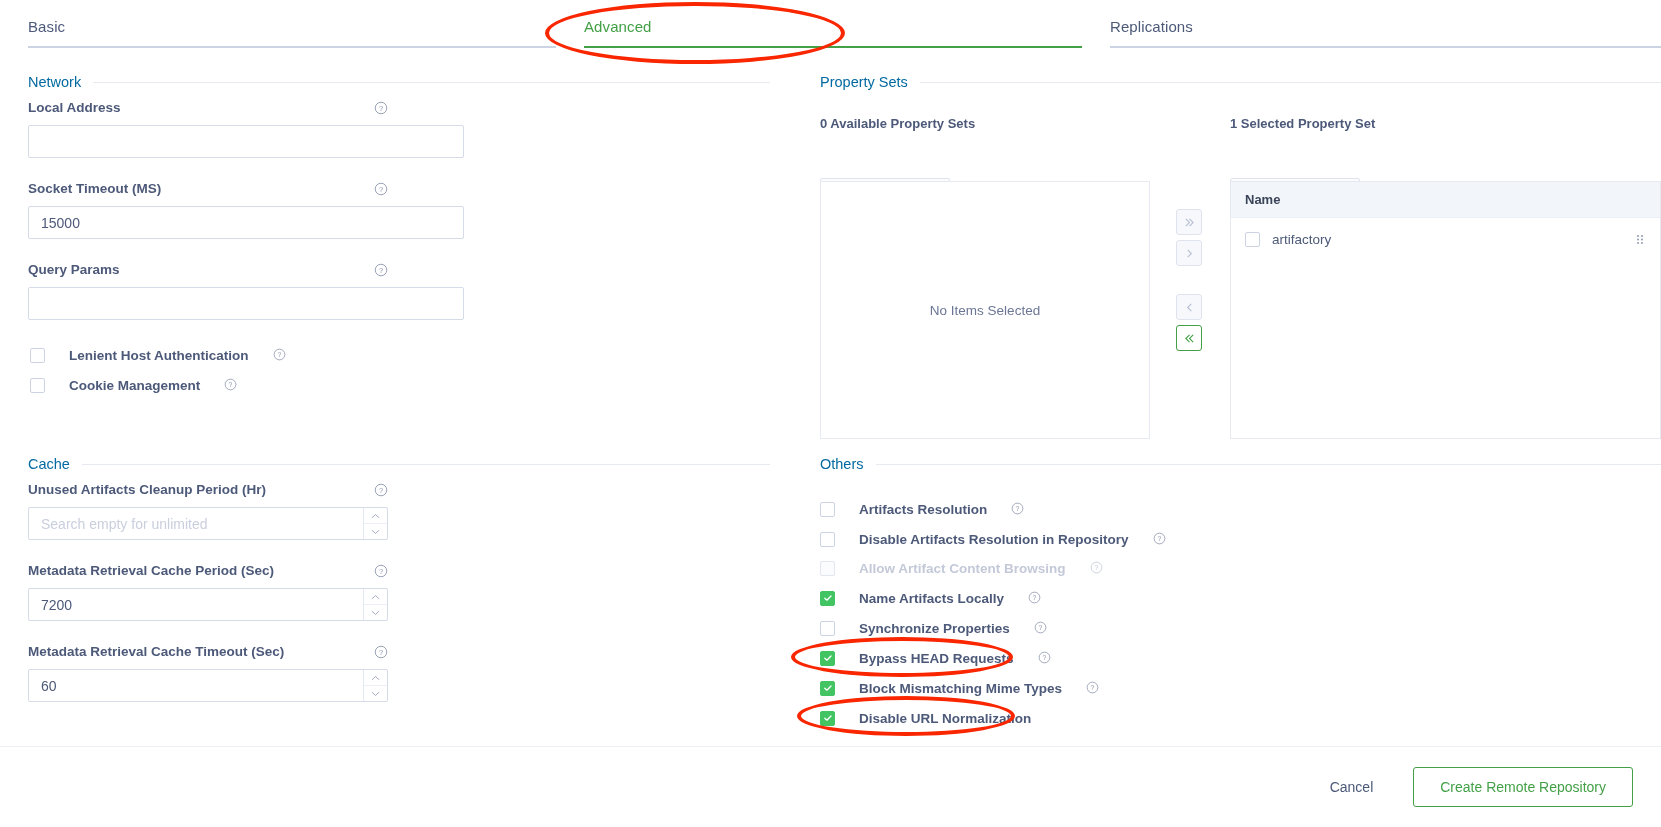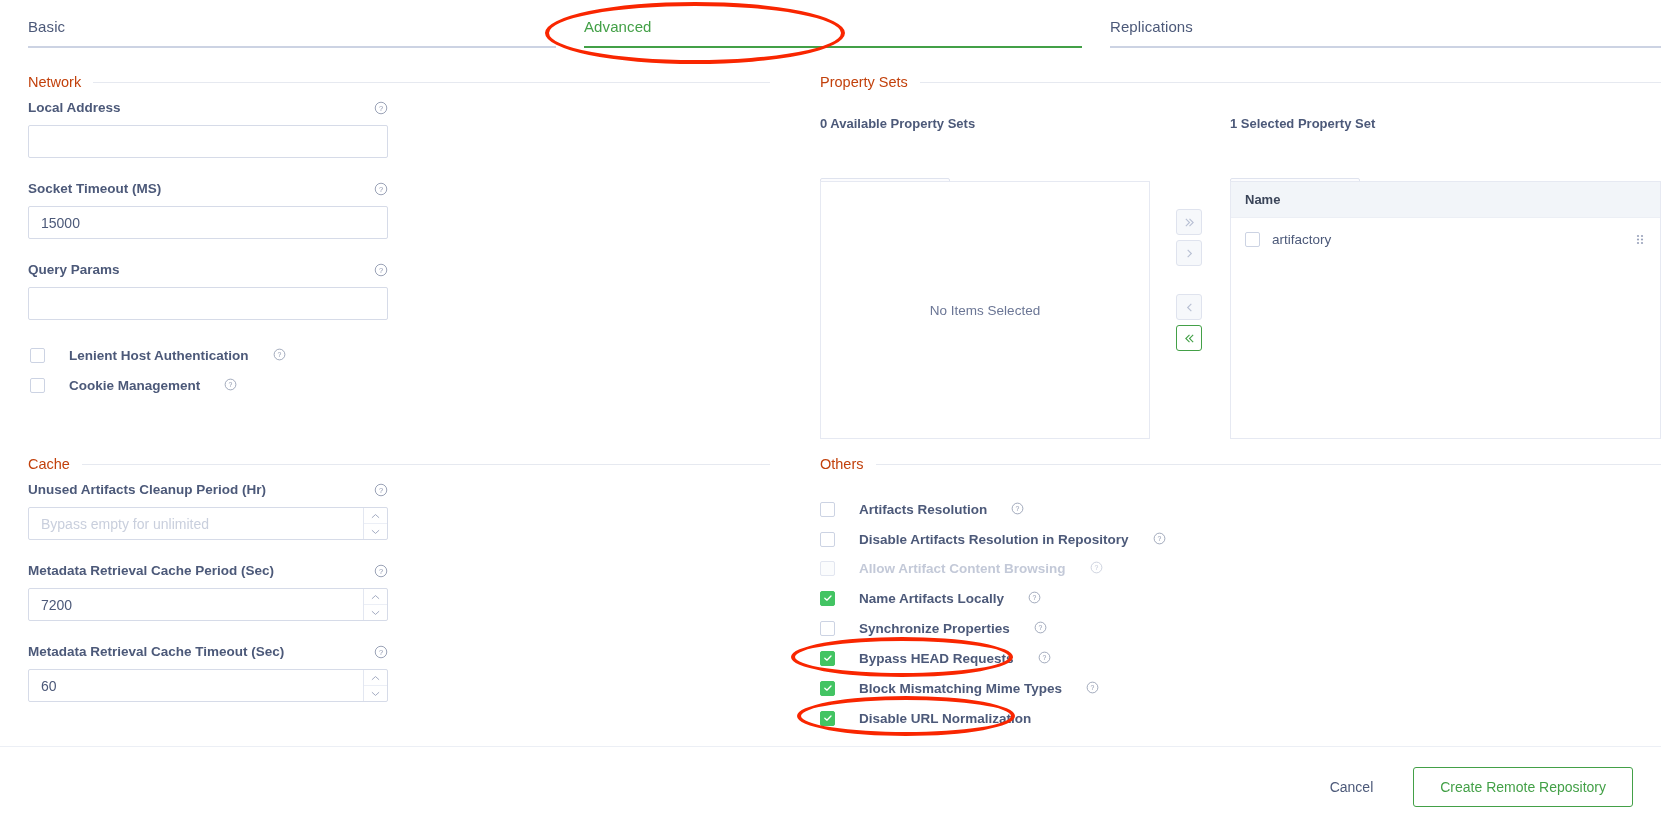--- a/index.html
+++ b/index.html
@@ -26,31 +26,31 @@
   .tab1 .tab-underline { left: 28px; right: 0; }
   .tab2 .tab-underline { left: 28px; right: 0; }
   .tab3 .tab-underline { left: 28px; right: 0; }
 
   
   .col-left  { position: absolute; left: 0px;  top: 52px; width: 800px; height: 675px; }
   .col-right { position: absolute; left: 800px; top: 52px; width: 861px; height: 675px; }
 
   
   .section-head { display: flex; align-items: center; gap: 12px; }
-  .section-head .txt { font-size: 14.5px; color: #c2410c; white-space: nowrap; }
+  .section-head .txt { font-size: 14.5px; color: #0369a1; white-space: nowrap; }
   .section-head .rule { flex: 1; height: 1px; background: #e6e9f0; }
 
   
   .field-label-row { display: flex; align-items: center; justify-content: space-between; width: 360px; }
   .field-label { font-size: 13.5px; font-weight: bold; color: #4c5979; }
   .help-icon { width: 14px; height: 14px; flex: none; }
   .help-icon svg { display: block; }
 
   .text-input {
-    width: 360px; height: 33px;
+    width: 436px; height: 33px;
     border: 1px solid #d6dbe8; border-radius: 2px;
     background: #fff; display: flex; align-items: center;
     padding: 0 12px; font-size: 14px; color: #4c5979;
   }
 
   .num-input { width: 360px; height: 33px; border: 1px solid #d6dbe8; border-radius: 2px;
     background: #fff; display: flex; align-items: stretch; }
   .num-input .val { flex: 1; display: flex; align-items: center; padding: 0 12px; font-size: 14px; color: #4c5979; }
   .num-input .val.placeholder { color: #c9cfdd; }
   .num-input .spin { width: 24px; border-left: 1px solid #e3e7f1; display: flex; flex-direction: column; }
@@ -194,21 +194,21 @@
       <div class="field-label-row">
         <span class="field-label">Unused Artifacts Cleanup Period (Hr)</span>
         <span class="help-icon">
           <svg width="14" height="14" viewBox="0 0 16 16">
               <circle cx="8" cy="8" r="6.6" fill="none" stroke="#8d96ad" stroke-width="1"></circle>
               <text x="8" y="11.4" font-size="8.5" text-anchor="middle" fill="#8d96ad" font-family="Liberation Sans">?</text>
             </svg>
         </span>
       </div>
       <div class="num-input" style="margin-top:10px;">
-        <span class="val placeholder">Bypass empty for unlimited</span>
+        <span class="val placeholder">Search empty for unlimited</span>
         <span class="spin">
           <span class="spin-btn">
             <svg width="9" height="6" viewBox="0 0 10 6">
                 <path d="M1 5 L5 1.4 L9 5" fill="none" stroke="#9aa3bb" stroke-width="1"></path>
               </svg>
           </span>
           <span class="spin-btn">
             <svg width="9" height="6" viewBox="0 0 10 6">
                 <path d="M1 1 L5 4.6 L9 1" fill="none" stroke="#9aa3bb" stroke-width="1"></path>
               </svg>

